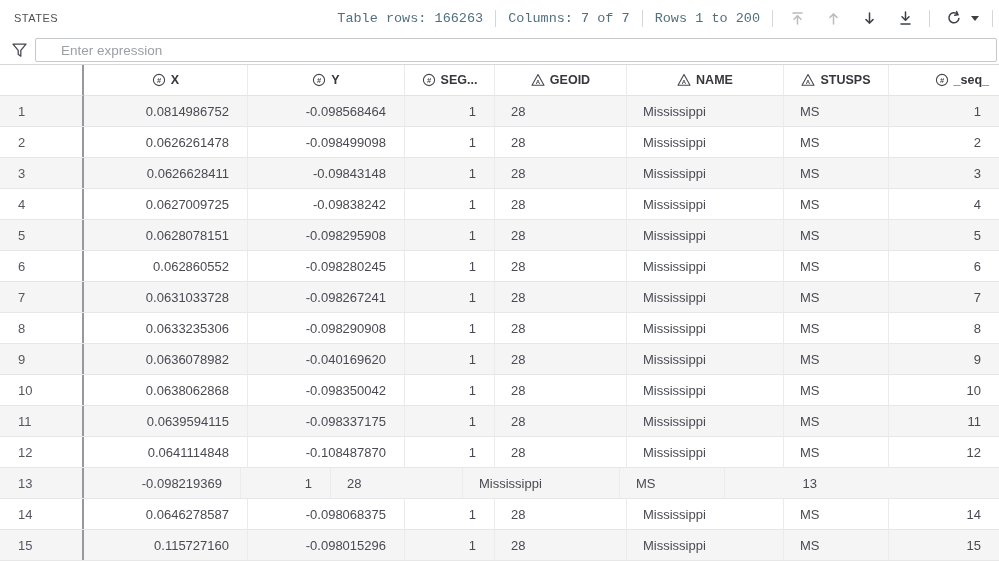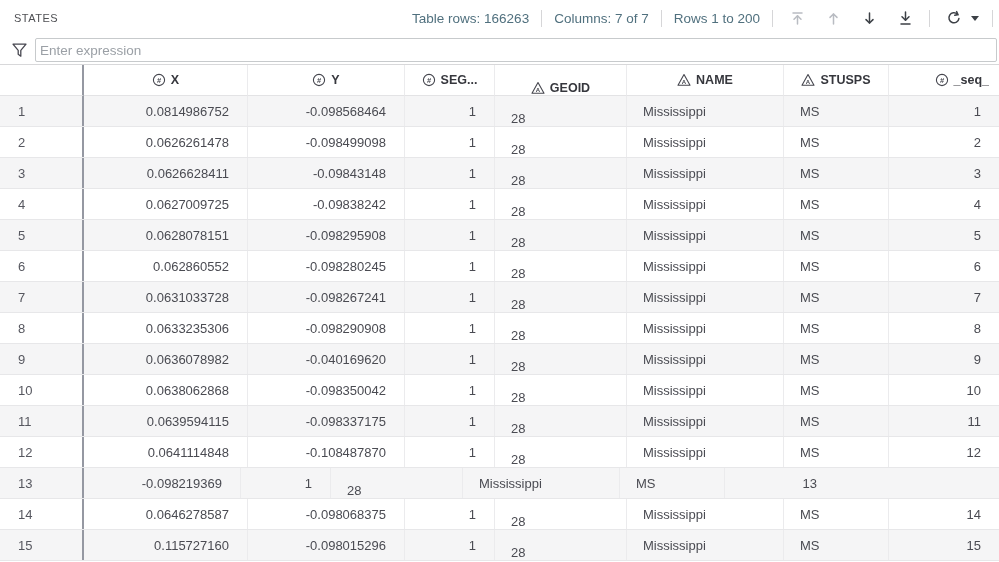--- a/index.html
+++ b/index.html
@@ -7,21 +7,21 @@
     width:999px;height:562px;overflow:hidden;background:#fff;
     font-family:"Liberation Sans","DejaVu Sans",sans-serif;
     color:#4a4b52;
   }
   
   .toolbar{
     height:36px;display:flex;align-items:center;justify-content:space-between;
     padding:0 6px 0 14px;box-sizing:border-box;background:#fff;
   }
   .ds-name{font-size:11px;color:#4f5054;letter-spacing:.5px;}
-  .stats{display:flex;align-items:center;gap:12px;font-size:13.5px;color:#50707e;}
+  .stats{display:flex;align-items:center;gap:12px;font-size:13.5px;color:#50707e;font-family:Liberation Mono, monospace;}
   .stat{white-space:nowrap;}
   .vsep{width:1px;height:17px;background:#d6d6d8;}
   .icon-btn{
     width:24px;height:24px;display:flex;align-items:center;justify-content:center;
     cursor:pointer;border:none;background:transparent;padding:0;
   }
   .icon-btn svg{stroke:#3c4046;}
   .icon-btn.disabled svg{stroke:#b9bcc2;}
   .refresh-group{display:flex;align-items:center;gap:2px;}
   .caret{
@@ -29,21 +29,21 @@
     border-top:5px solid #3c4046;margin-left:1px;
   }
   
   .filter-bar{
     height:28px;display:flex;align-items:center;gap:7px;
     padding:0 2px 0 11px;box-sizing:border-box;
   }
   .funnel{flex:0 0 auto;display:flex;align-items:center;}
   .filter-input{
     flex:1;height:24px;box-sizing:border-box;border:1px solid #c7cacc;border-radius:2px;
-    font-family:inherit;font-size:13.5px;padding:0 4px;color:#000000;outline:none;background:#fff;
+    font-family:inherit;font-size:13.5px;padding:0 25px;color:#000000;outline:none;background:#fff;
   }
   .filter-input::placeholder{color:#9ba0a6;}
   
   .grid{width:999px;}
   .hrow{
     display:flex;height:32px;box-sizing:border-box;background:#fff;
     border-top:1px solid #d8d8da;
   }
   .hcell{
     box-sizing:border-box;display:flex;align-items:center;justify-content:center;gap:5px;
@@ -66,21 +66,21 @@
   .rownum{
     border-right:2px solid #9598a2 !important;color:#56575f;padding-left:18px;
     justify-content:flex-start;
   }
   .hcell.rownum{background:#fff;}
   
   .c0{width:84px;flex:0 0 84px;}
   .c1{width:164px;flex:0 0 164px;}
   .c2{width:157px;flex:0 0 157px;}
   .c3{width:90px;flex:0 0 90px;}
-  .c4{width:132px;flex:0 0 132px;align-items:flex-end;}
+  .c4{width:132px;flex:0 0 132px;}
   .c5{width:157px;flex:0 0 157px;}
   .c6{width:105px;flex:0 0 105px;}
   .c7{width:110px;flex:0 0 110px;}
 </style>
 </head>
 <body>
 
 <div class="toolbar">
   <span class="ds-name">STATES</span>
   <div class="stats">

